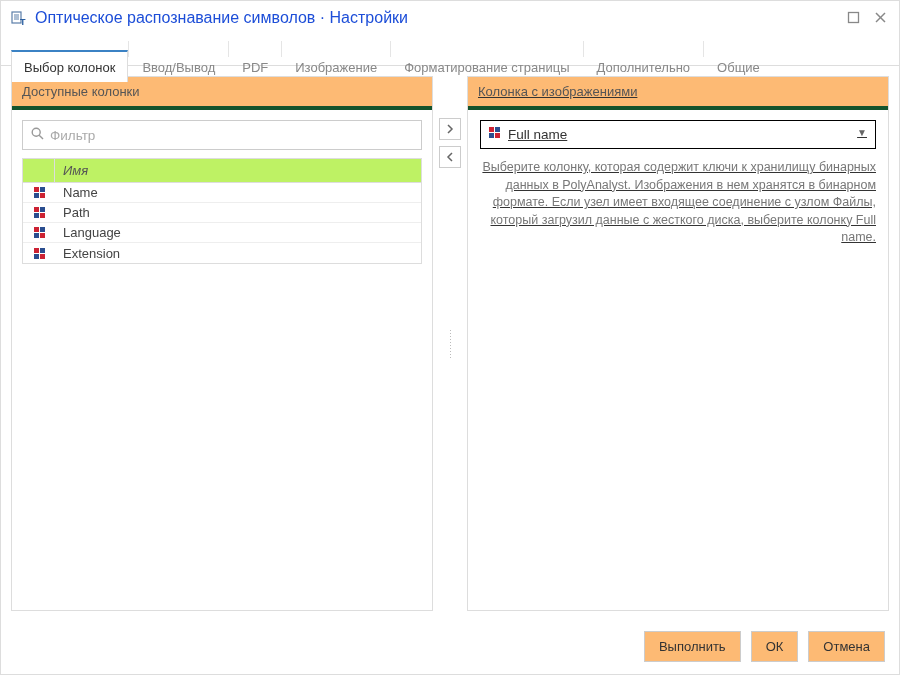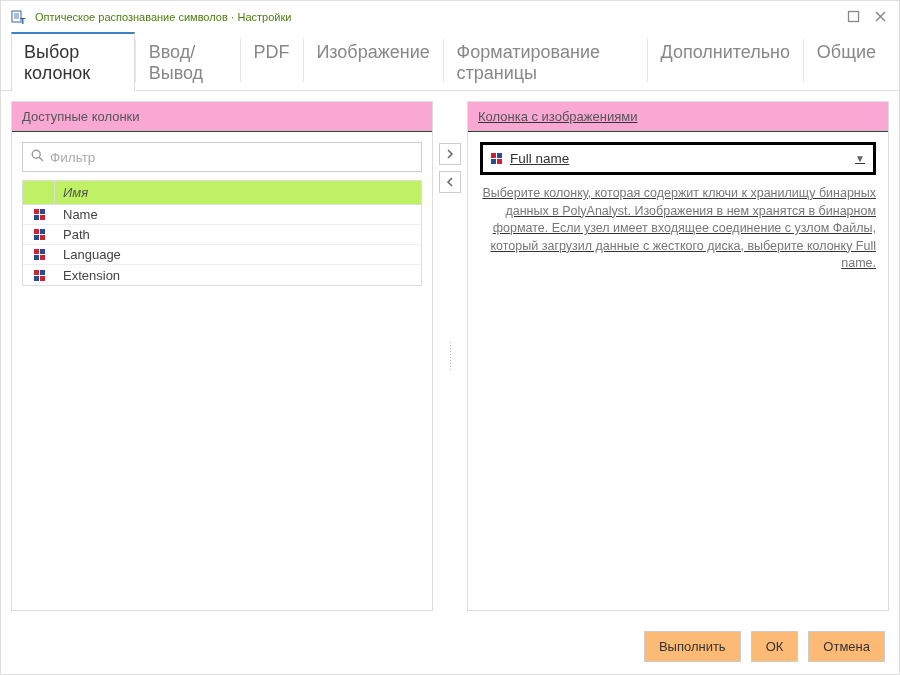--- a/index.html
+++ b/index.html
@@ -21,41 +21,41 @@
   }
   .titlebar {
     display: flex;
     align-items: center;
     padding: 8px 12px 6px 10px;
     gap: 8px;
   }
   .title-icon svg { display: block; }
   .title-text {
     flex: 1;
-    font-size: 11px;
-    color: #4d7c0f;
+    font-size: 16px;
+    color: #1d4ed8;
   }
   .title-controls { display: flex; gap: 14px; align-items: center; }
   .title-controls span { color: #888; cursor: pointer; font-size: 14px; line-height: 1; }
   .tabs {
     display: flex;
     padding: 0 10px;
     border-bottom: 1px solid #ddd;
     gap: 0;
   }
   .tab {
     padding: 8px 12px 7px;
-    font-size: 18px;
+    font-size: 13px;
     color: #888;
     cursor: pointer;
     border: 1px solid transparent;
     border-bottom: none;
     border-top: 2px solid transparent;
     position: relative;
-    top: 1px;
+    top: 17px;
   }
   .tab.active {
     color: #333;
     border-color: #ddd;
     border-top: 2px solid #3b82c4;
     background: #fff;
   }
   .tab-sep {
     width: 1px;
     background: #e5e5e5;
@@ -70,25 +70,25 @@
   }
   .panel {
     border: 1px solid #ddd;
     display: flex;
     flex-direction: column;
     min-height: 0;
   }
   .panel.left { flex: 1; }
   .panel.right { flex: 1; text-decoration: underline; }
   .panel-header {
-    background: #f9a8d4;
+    background: #fdba74;
     padding: 7px 10px;
     font-size: 13px;
     color: #555;
-    border-bottom: 1px solid #14532d;
+    border-bottom: 4px solid #14532d;
   }
   .panel-body {
     padding: 10px;
     display: flex;
     flex-direction: column;
     gap: 8px;
     flex: 1;
     min-height: 0;
   }
   .filter-wrap {
@@ -171,22 +171,21 @@
     top: 50%;
     transform: translateY(-50%);
     width: 3px;
     height: 30px;
     background-image: radial-gradient(#bbb 1px, transparent 1px);
     background-size: 3px 3px;
   }
   .right .panel-body { padding: 10px 12px; }
   .select-wrap {
     display: flex;
-    align-items: center;
-    border: 3px solid #000000;
+    border: 1px solid #000000;
     padding: 6px 8px;
     gap: 8px;
     background: #fff;
     cursor: pointer;
   }
   .select-text { flex: 1; font-size: 13.5px; color: #333; }
   .caret { color: #666; font-size: 10px; }
   .help-text {
     font-size: 12.5px;
     color: #777;

